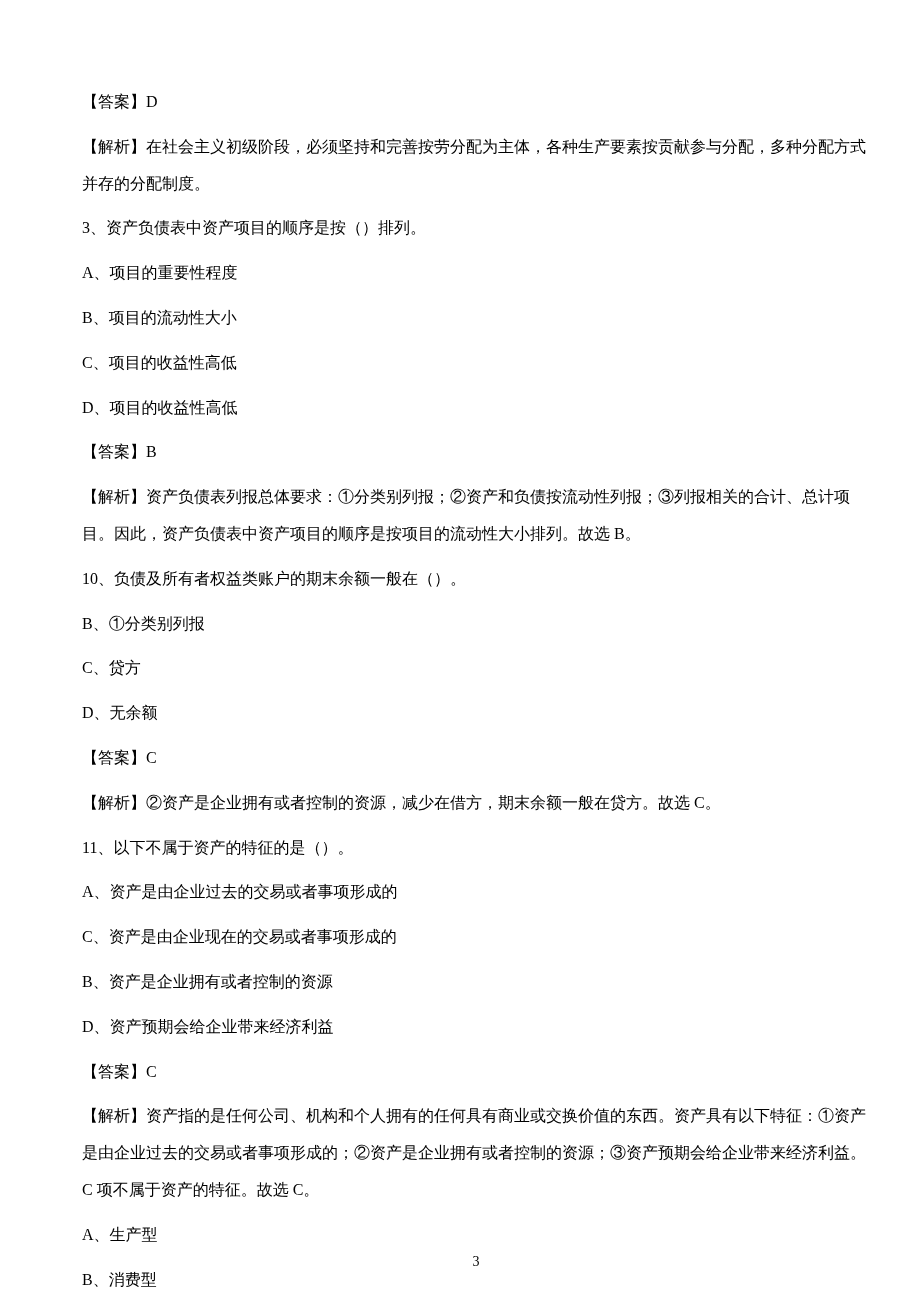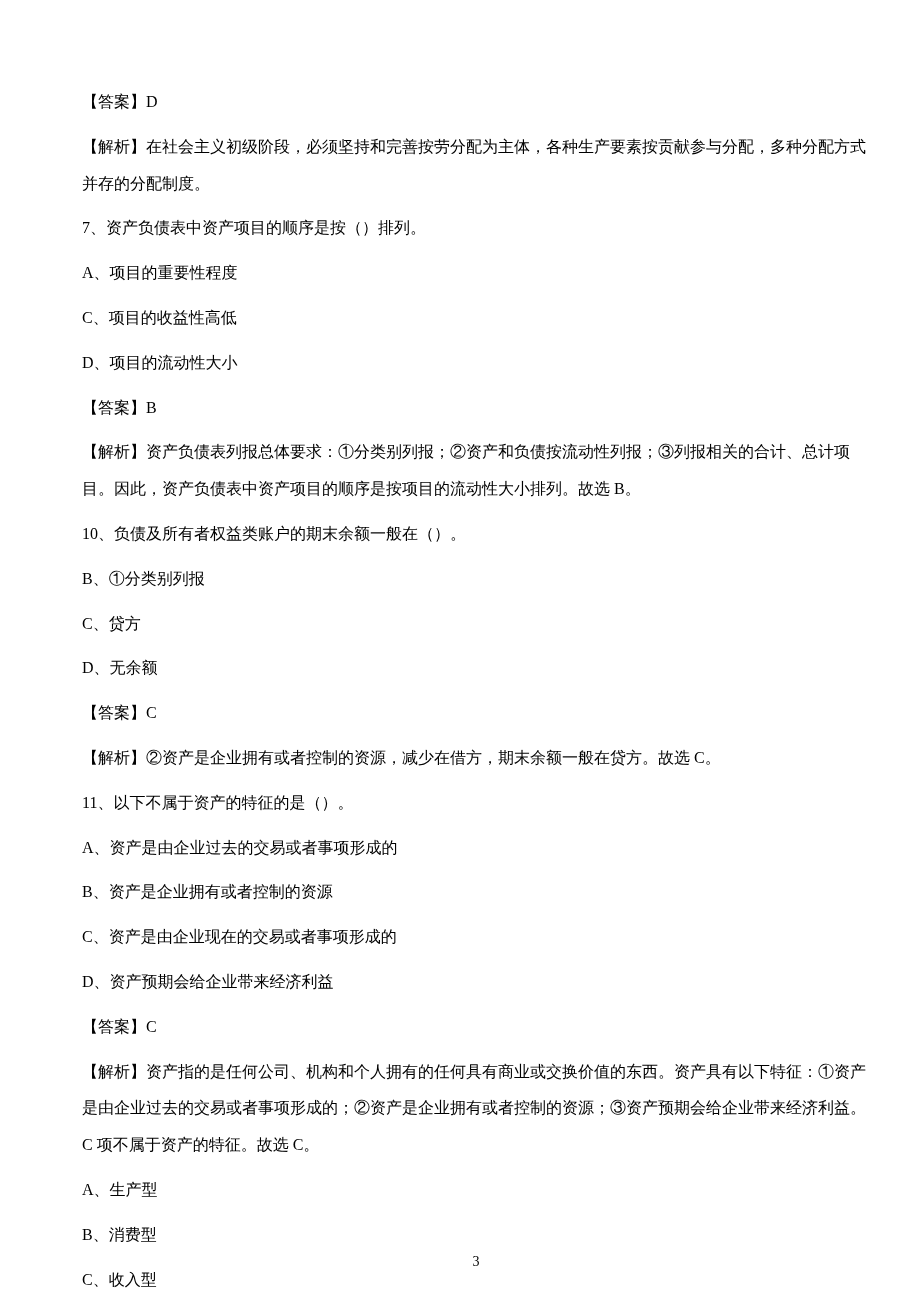--- a/index.html
+++ b/index.html
@@ -31,36 +31,37 @@
       text-align: center;
       font-size: 14px;
     }
   </style>
 </head>
 <body>
 
 <div class="content">
   <span class="line">【答案】D</span>
   <span class="line">【解析】在社会主义初级阶段，必须坚持和完善按劳分配为主体，各种生产要素按贡献参与分配，多种分配方式并存的分配制度。</span>
-  <span class="line">7、资产负债表中资产项目的顺序是按（）排列。</span>
+  <span class="line">3、资产负债表中资产项目的顺序是按（）排列。</span>
   <span class="line">A、项目的重要性程度</span>
+  <span class="line">B、项目的流动性大小</span>
   <span class="line">C、项目的收益性高低</span>
-  <span class="line">D、项目的流动性大小</span>
+  <span class="line">D、项目的收益性高低</span>
   <span class="line">【答案】B</span>
   <span class="line">【解析】资产负债表列报总体要求：①分类别列报；②资产和负债按流动性列报；③列报相关的合计、总计项目。因此，资产负债表中资产项目的顺序是按项目的流动性大小排列。故选 B。</span>
   <span class="line">10、负债及所有者权益类账户的期末余额一般在（）。</span>
   <span class="line">B、①分类别列报</span>
   <span class="line">C、贷方</span>
   <span class="line">D、无余额</span>
   <span class="line">【答案】C</span>
   <span class="line">【解析】②资产是企业拥有或者控制的资源，减少在借方，期末余额一般在贷方。故选 C。</span>
   <span class="line">11、以下不属于资产的特征的是（）。</span>
   <span class="line">A、资产是由企业过去的交易或者事项形成的</span>
+  <span class="line">C、资产是由企业现在的交易或者事项形成的</span>
   <span class="line">B、资产是企业拥有或者控制的资源</span>
-  <span class="line">C、资产是由企业现在的交易或者事项形成的</span>
   <span class="line">D、资产预期会给企业带来经济利益</span>
   <span class="line">【答案】C</span>
   <span class="line">【解析】资产指的是任何公司、机构和个人拥有的任何具有商业或交换价值的东西。资产具有以下特征：①资产是由企业过去的交易或者事项形成的；②资产是企业拥有或者控制的资源；③资产预期会给企业带来经济利益。C 项不属于资产的特征。故选 C。</span>
   <span class="line">A、生产型</span>
   <span class="line">B、消费型</span>
   <span class="line">C、收入型</span>
   <span class="line">D、积累型</span>
   <span class="line">【答案】B</span>
 </div>
 

